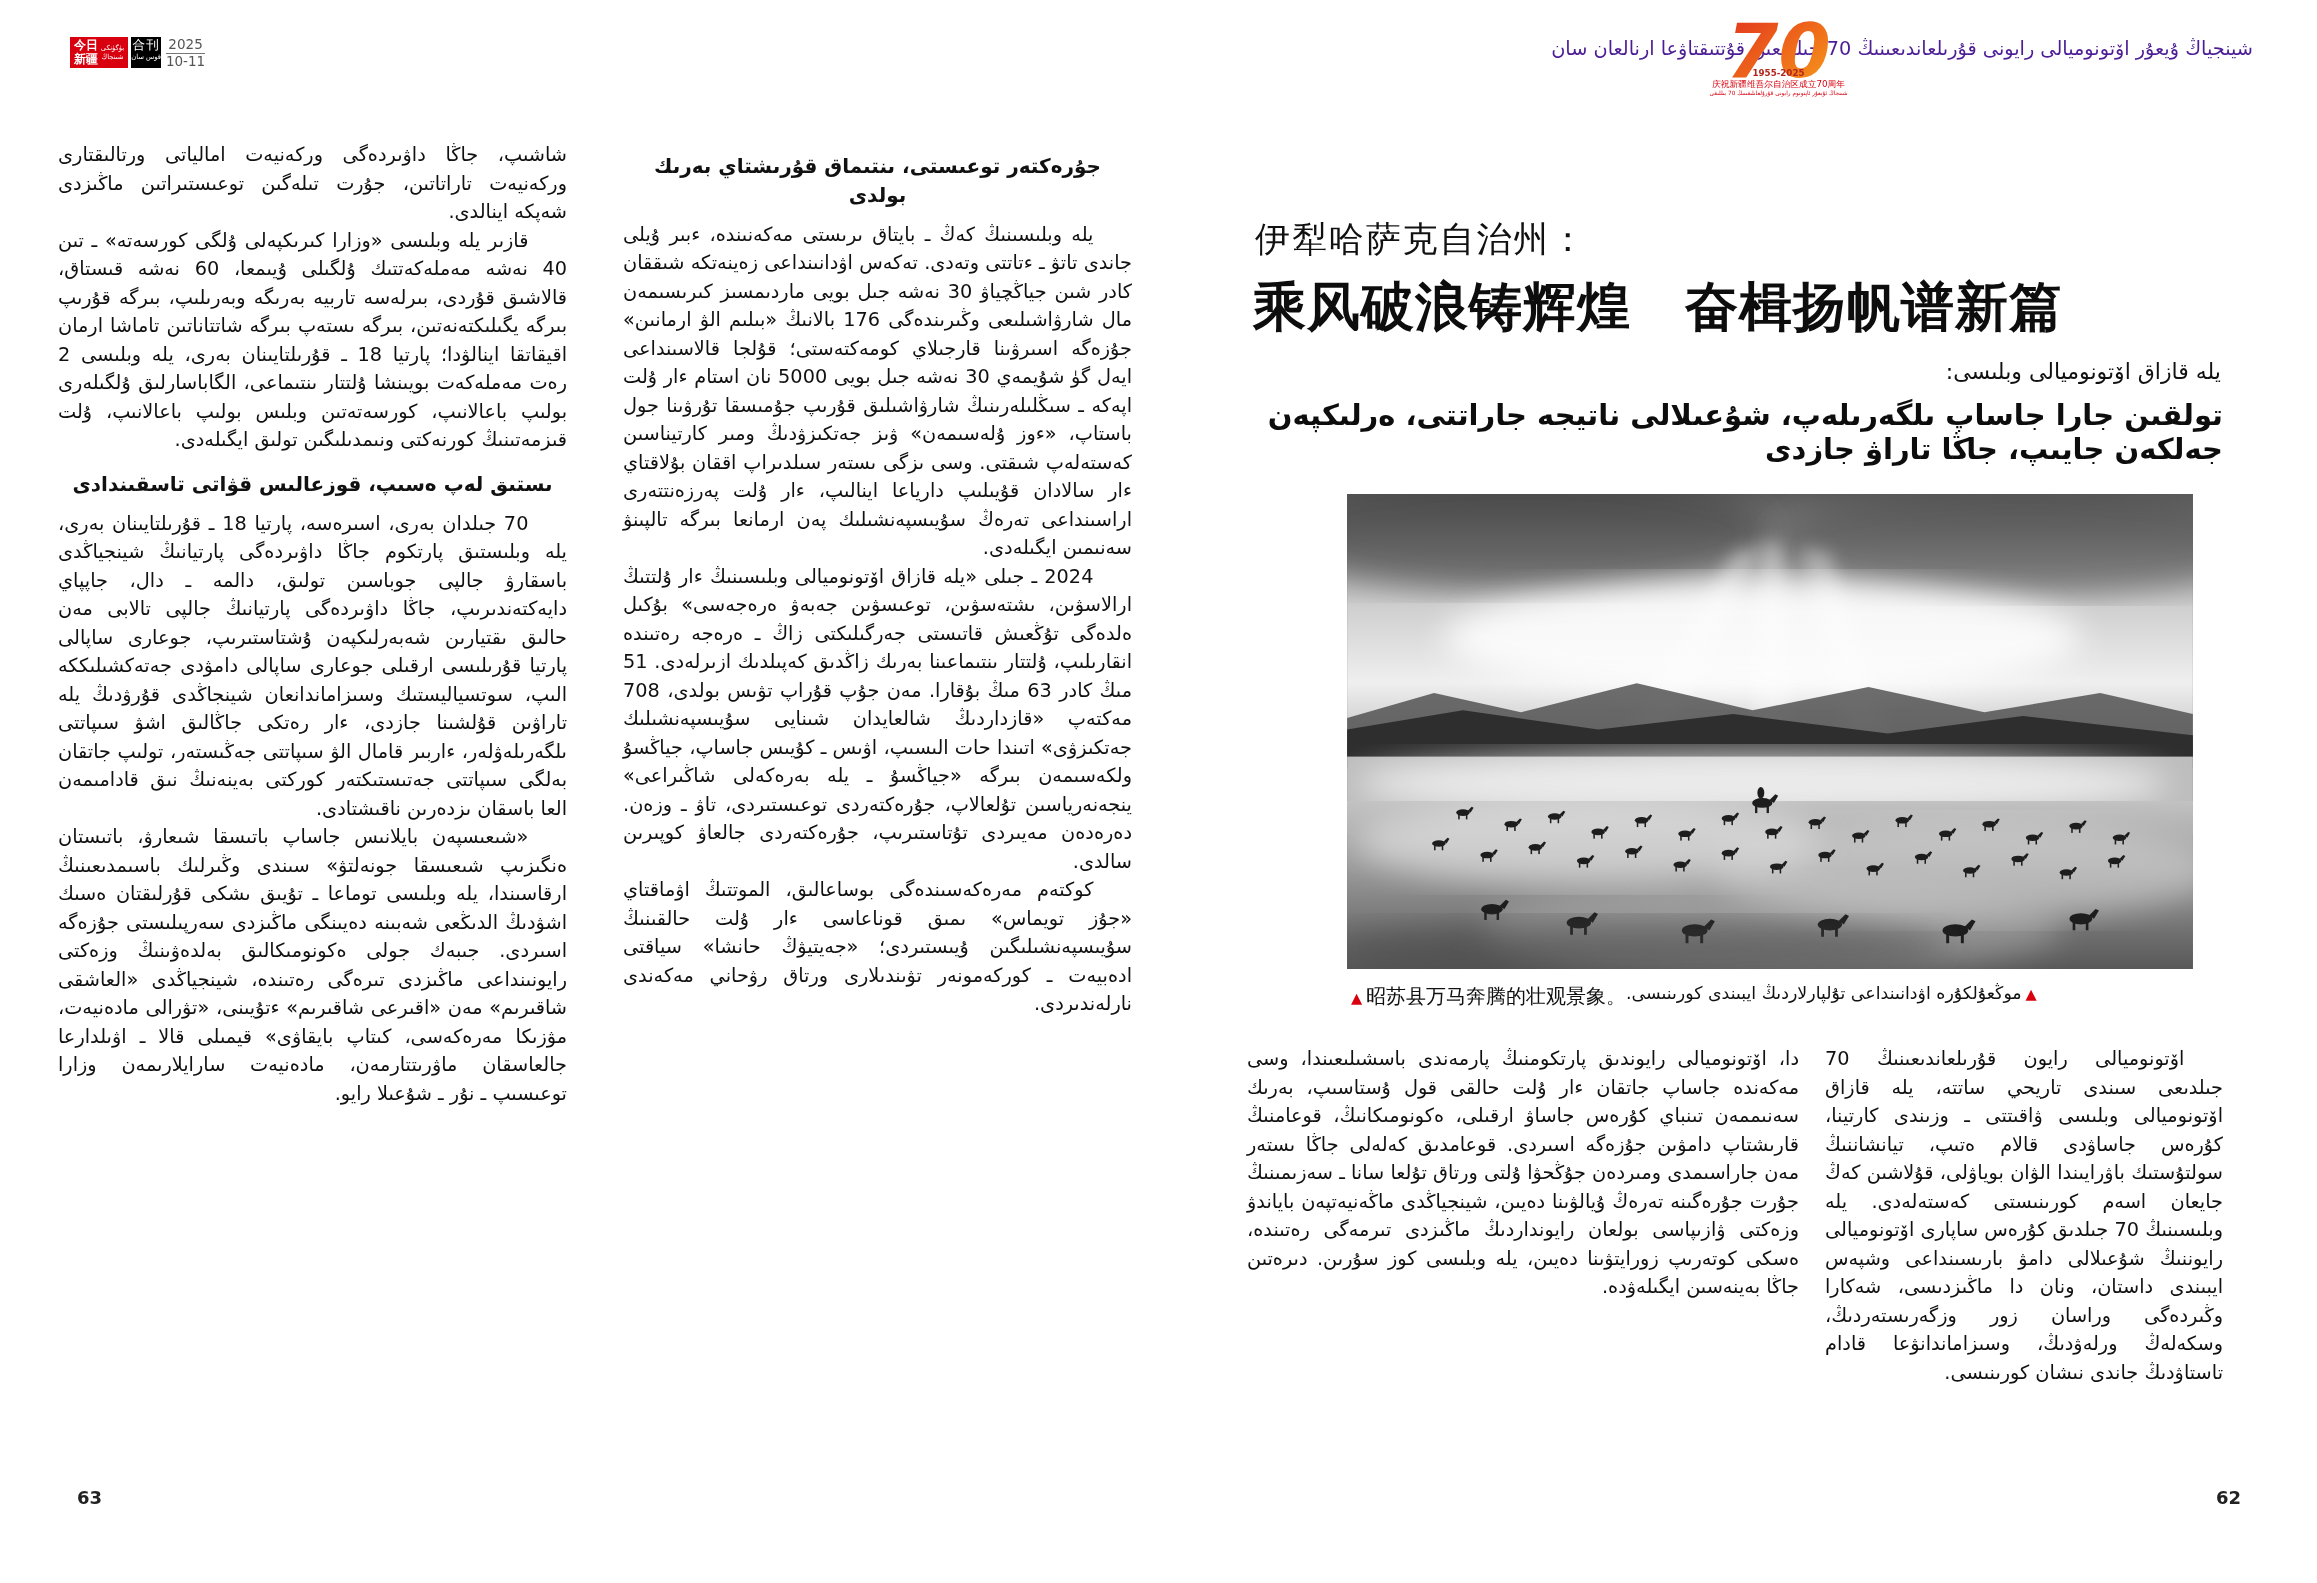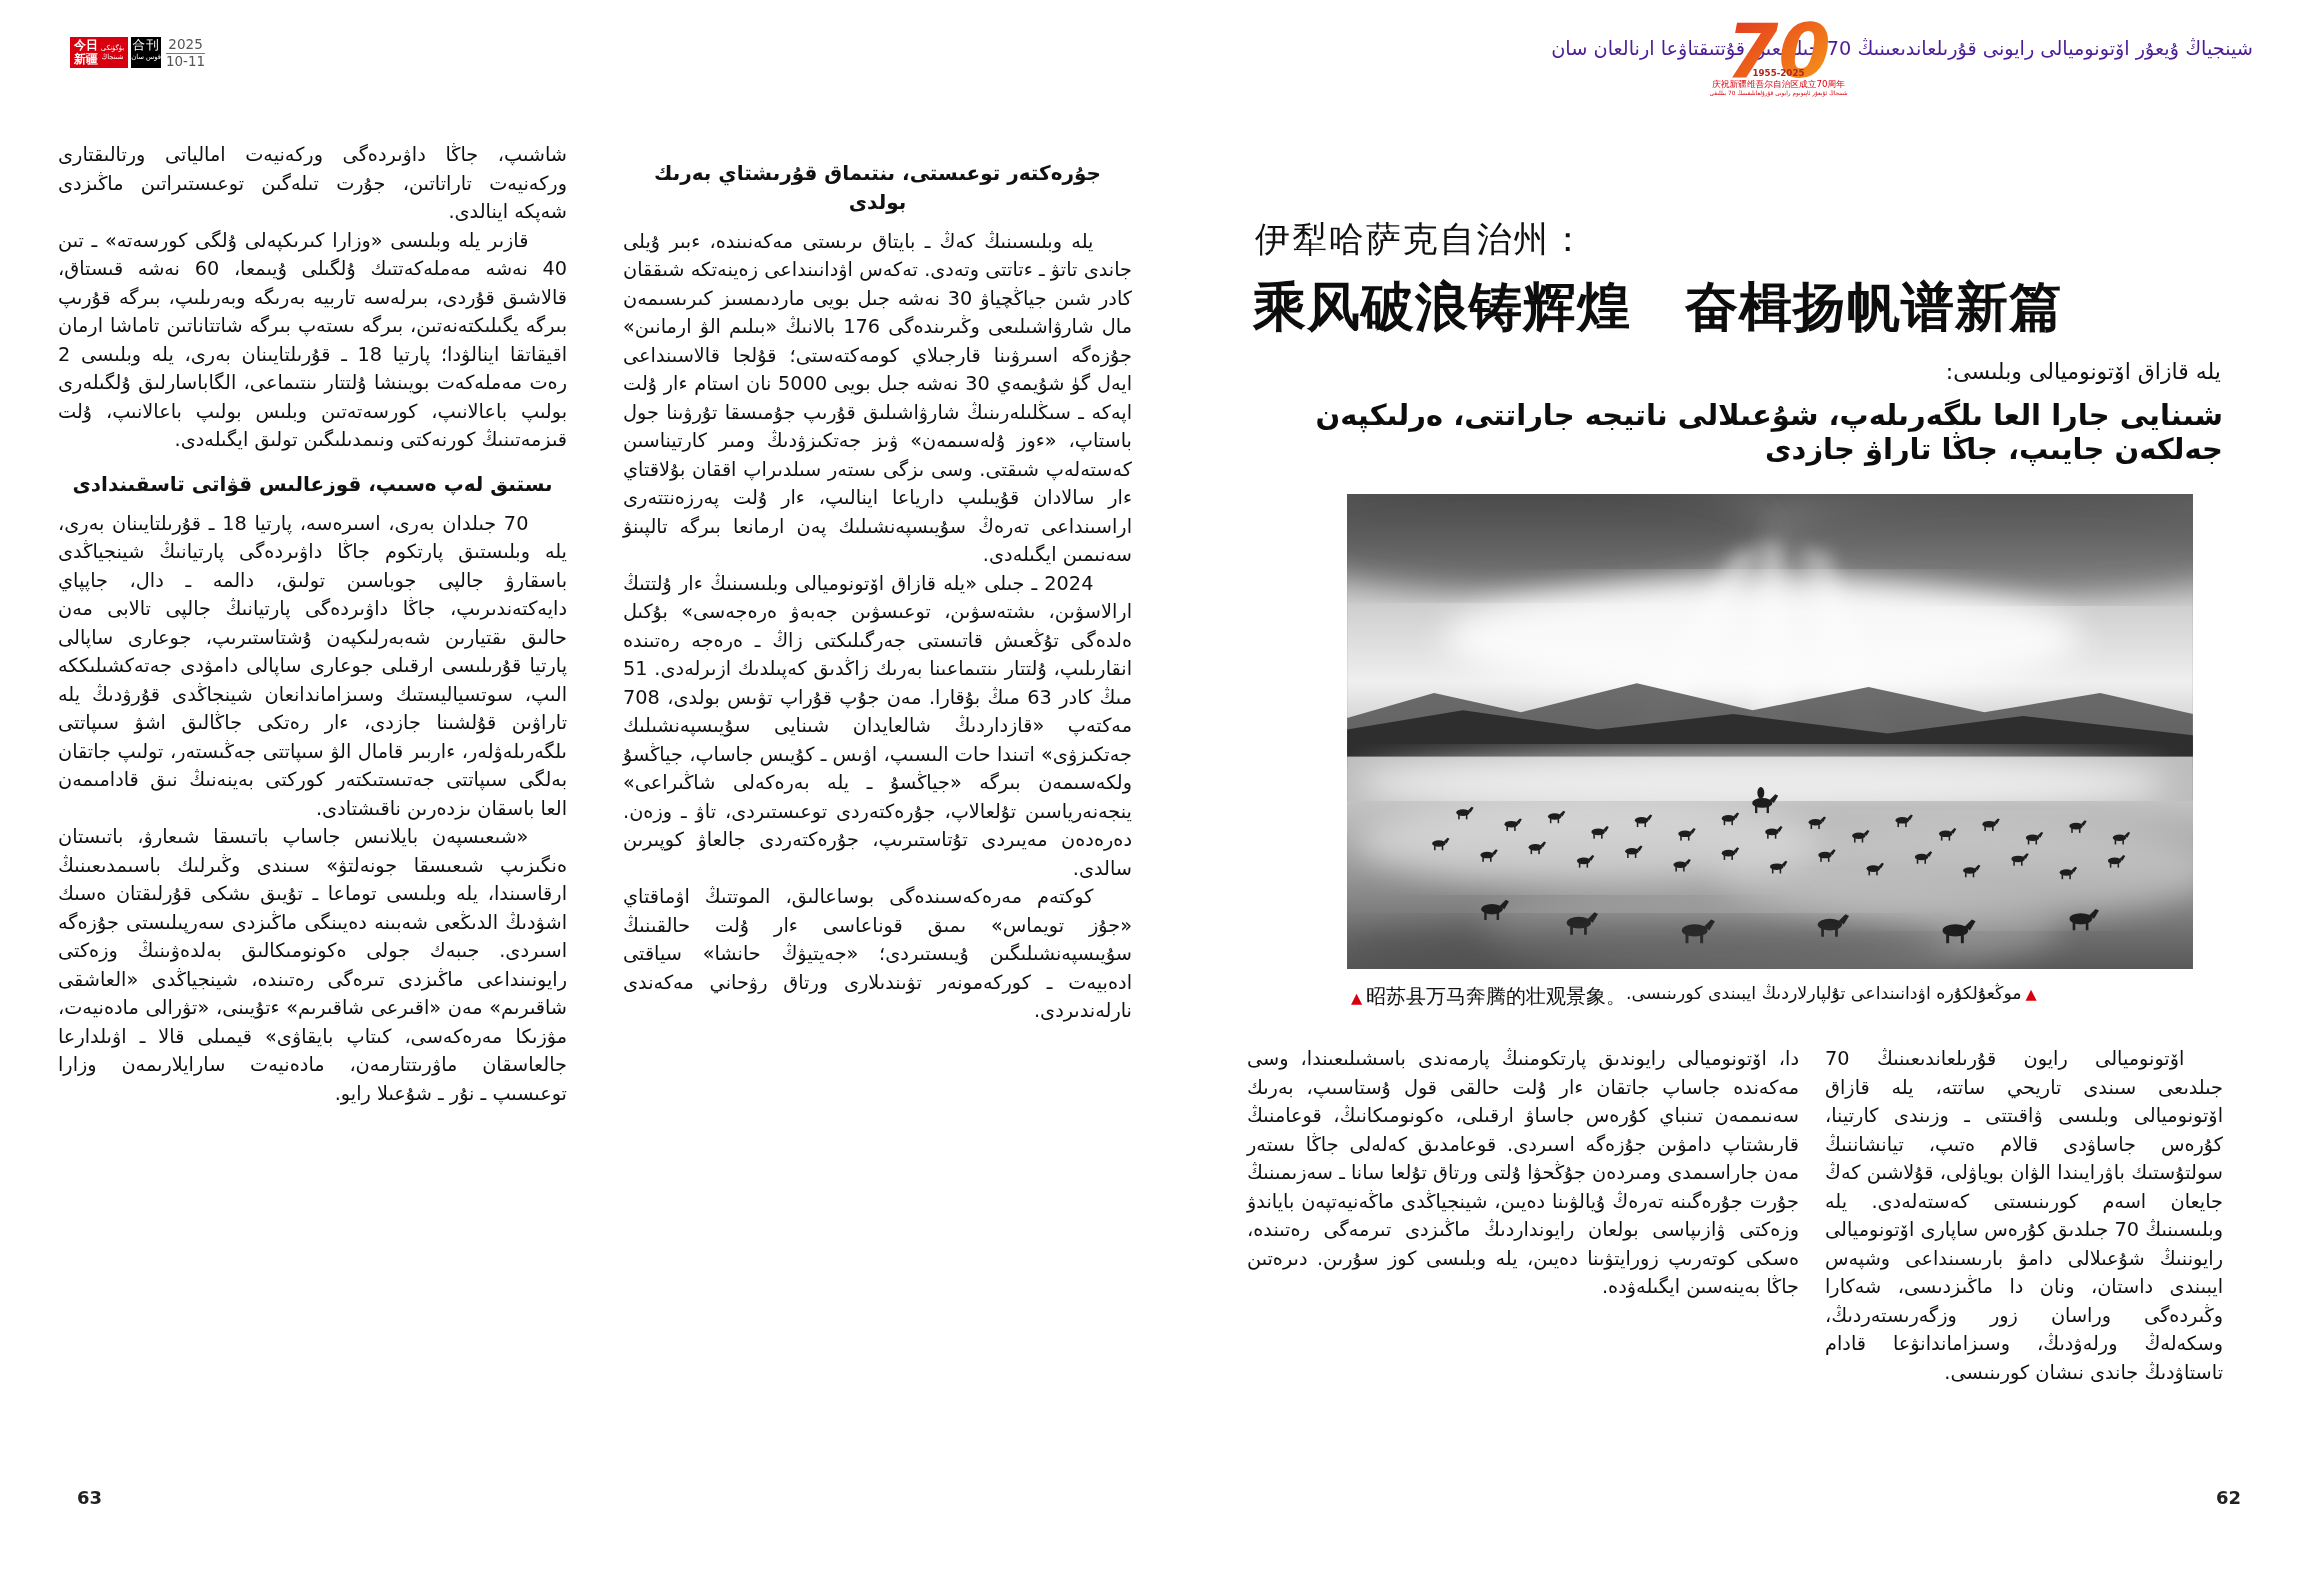--- a/index.html
+++ b/index.html
@@ -90,21 +90,21 @@
     <text x="100" y="66" text-anchor="middle" font-size="78" font-weight="bold" font-style="italic" font-family="DejaVu Sans, sans-serif" fill="url(#g70)">70</text>
   </svg>
   <div class="years">1955-2025</div>
   <div class="sub-zh">庆祝新疆维吾尔自治区成立70周年</div>
   <div class="sub-ug">شىنجاڭ ئۇيغۇر ئاپتونوم رايونى قۇرۇلغانلىقىنىڭ 70 يىللىقى</div>
 </div>
 
 <div class="abs" id="kicker-zh">伊犁哈萨克自治州：</div>
 <div class="abs" id="headline-zh">乘风破浪铸辉煌　奋楫扬帆谱新篇</div>
 <div class="abs" id="kicker-kk">يله قازاق اۆتونوميالى وبلىسى:</div>
-<div class="abs" id="subhead-kk">شىنايى جارا العا ىلگەرىلەپ، شۇعىلالى ناتيجە جاراتتى، ەرلىكپەن جەلكەن جايىپ، جاڭا تاراۋ جازدى</div>
+<div class="abs" id="subhead-kk">تولقىن جارا جاساپ ىلگەرىلەپ، شۇعىلالى ناتيجە جاراتتى، ەرلىكپەن جەلكەن جايىپ، جاڭا تاراۋ جازدى</div>
 
 <div class="abs" id="photo">
   <svg width="846" height="475" viewBox="0 0 876 492">
     <defs>
       <linearGradient id="sky" x1="0" y1="0" x2="0" y2="1">
         <stop offset="0" stop-color="#5d5d5d"></stop>
           <stop offset="0.45" stop-color="#cfcfcf"></stop>
         <stop offset="0.75" stop-color="#efefef"></stop>
           <stop offset="1" stop-color="#c4c4c4"></stop>
       </linearGradient>
@@ -220,21 +220,21 @@
 </div>
 
 <div class="abs col" id="lp-col1">
   <p class="cont">شاشىپ، جاڭا داۋىردەگى وركەنيەت امالياتى ورتالىقتارى وركەنيەت تاراتاتىن، جۇرت تىلەگىن توعىستىراتىن ماڭىزدى شەپكە اينالدى.</p>
   <p>قازىر يلە وبلىسى «وزارا كىرىكپەلى ۇلگى كورسەتە» ـ تىن 40 نەشە مەملەكەتتىك ۇلگىلى ۇيىمعا، 60 نەشە قىستاق، قالاشىق قۇردى، بىرلەسە تاربيە بەرىگە وبەرىلىپ، بىرگە قۇرىپ بىرگە يگىلىكتەنەتىن، بىرگە ىستەپ بىرگە شاتتاناتىن تاماشا ارمان اقيقاتقا اينالۋدا؛ پارتيا 18 ـ قۇرىلتايىنان بەرى، يلە وبلىسى 2 رەت مەملەكەت بويىنشا ۇلتتار ىنتىماعى، الگاباسارلىق ۇلگىلەرى بولىپ باعالانىپ، كورسەتەتىن وبلىس بولىپ باعالانىپ، ۇلت قىزمەتىنىڭ كورنەكتى ونىمدىلىگىن تولىق ايگىلەدى.</p>
   <h3>ىستىق لەپ ەسىپ، قوزعالىس قۋاتى تاسقىندادى</h3>
   <p>70 جىلدان بەرى، اسىرەسە، پارتيا 18 ـ قۇرىلتايىنان بەرى، يلە وبلىستىق پارتكوم جاڭا داۋىردەگى پارتيانىڭ شينجياڭدى باسقارۋ جالپى جوباسىن تولىق، دالمە ـ دال، جاپپاي دايەكتەندىرىپ، جاڭا داۋىردەگى پارتيانىڭ جالپى تالابى مەن حالىق ىقتيارىن شەبەرلىكپەن ۇشتاستىرىپ، جوعارى ساپالى پارتيا قۇرىلىسى ارقىلى جوعارى ساپالى دامۋدى جەتەكشىلىككە الىپ، سوتسياليستىك وسىزاماندانعان شينجاڭدى قۇرۋدىڭ يلە تاراۋىن قۇلشىنا جازدى، ءار رەتكى جاڭالىق اشۋ سىپاتتى ىلگەرىلەۋلەر، ءاربىر قامال الۋ سىپاتتى جەڭىستەر، تولىپ جاتقان بەلگى سىپاتتى جەتىستىكتەر كوركتى بەينەنىڭ نىق قادامىمەن العا باسقان ىزدەرىن ناقىشتادى.</p>
   <p>«شىعىسپەن بايلانىس جاساپ باتىسقا شىعارۋ، باتىستان ەنگىزىپ شىعىسقا جونەلتۋ» سىندى وڭىرلىك باسىمدىعىنىڭ ارقاسىندا، يلە وبلىسى توماعا ـ تۇيىق ىشكى قۇرلىقتان ەسىك اشۋدىڭ الدىڭعى شەبىنە دەيىنگى ماڭىزدى سەرپىلىستى جۇزەگە اسىردى. جىبەك جولى ەكونومىكالىق بەلدەۋىنىڭ وزەكتى رايونىنداعى ماڭىزدى تىرەگى رەتىندە، شينجياڭدى «العاشقى شاقىرىم» مەن «اقىرعى شاقىرىم» ءتۇيىنى، «تۋرالى مادەنيەت، مۋزىكا مەرەكەسى، كىتاپ بايقاۋى» قيمىلى قالا ـ اۋىلدارعا جالعاسقان ماۋرىتتارمەن، مادەنيەت سارايلارىمەن وزارا توعىسىپ ـ نۇر ـ شۇعىلا رايو.</p>
 </div>
 <div class="abs col" id="lp-col2">
-  <h3 style="margin-top:14px">جۇرەكتەر توعىستى، ىنتىماق قۇرىشتاي بەرىك بولدى</h3>
+  <h3 style="margin-top:7px">جۇرەكتەر توعىستى، ىنتىماق قۇرىشتاي بەرىك بولدى</h3>
   <p>يلە وبلىسىنىڭ كەڭ ـ بايتاق ىرىستى مەكەنىندە، ءبىر ۇيلى جاندى تاتۋ ـ ءتاتتى وتەدى. تەكەس اۋدانىنداعى زەينەتكە شىققان كادر شىن جياڭچياۋ 30 نەشە جىل بويى ماردىمسىز كىرىسىمەن مال شارۋاشىلىعى وڭىرىندەگى 176 بالانىڭ «بىلىم الۋ ارمانىن» جۇزەگە اسىرۋىنا قارجىلاي كومەكتەستى؛ قۇلجا قالاسىنداعى ايەل گۈ شۇيمەي 30 نەشە جىل بويى 5000 نان استام ءار ۇلت اپەكە ـ سىڭلىلەرىنىڭ شارۋاشىلىق قۇرىپ جۇمىسقا تۇرۋىنا جول باستاپ، «ءوز ۇلەسىمەن» ۋىز جەتكىزۋدىڭ ومىر كارتيناسىن كەستەلەپ شىقتى. وسى ىزگى ىستەر سىلدىراپ اققان بۇلاقتاي ءار سالادان قۇيىلىپ دارياعا اينالىپ، ءار ۇلت پەرزەنتتەرى اراسىنداعى تەرەڭ سۇيىسپەنشىلىك پەن ارمانعا بىرگە تالپىنۋ سەنىمىن ايگىلەدى.</p>
   <p>2024 ـ جىلى «يلە قازاق اۆتونوميالى وبلىسىنىڭ ءار ۇلتتىڭ ارالاسۋىن، ىشتەسۋىن، توعىسۋىن جەبەۋ ەرەجەسى» بۇكىل ەلدەگى تۇڭعىش قاتىستى جەرگىلىكتى زاڭ ـ ەرەجە رەتىندە انقارىلىپ، ۇلتتار ىنتىماعىنا بەرىك زاڭدىق كەپىلدىك ازىرلەدى. 51 مىڭ كادر 63 مىڭ بۇقارا. مەن جۇپ قۇراپ تۋىس بولدى، 708 مەكتەپ «قازداردىڭ شالعايدان شىنايى سۇيىسپەنشىلىك جەتكىزۋى» اتىندا حات الىسىپ، اۋىس ـ كۇيىس جاساپ، جياڭسۇ ولكەسىمەن بىرگە «جياڭسۇ ـ يلە بەرەكەلى شاڭىراعى» ينجەنەرياسىن تۇلعالاپ، جۇرەكتەردى توعىستىردى، تاۋ ـ وزەن. دەرەدەن مەيىردى تۇتاستىرىپ، جۇرەكتەردى جالعاۋ كوپىرىن سالدى.</p>
   <p>كوكتەم مەرەكەسىندەگى بوساعالىق، الموتتىڭ اۋماقتاي «جۇز تويماس» ىمىق قوناعاسى ءار ۇلت حالقىنىڭ سۇيىسپەنشىلىگىن ۇيىستىردى؛ «جەيتيۋڭ حانشا» سياقتى ادەبيەت ـ كوركەمونەر تۋىندىلارى ورتاق رۋحاني مەكەندى نارلەندىردى.</p>
 </div>
 
 <div class="abs pageno" id="pageno-left">63</div>
 <div class="abs pageno" id="pageno-right">62</div>
 
 
 </body></html>

